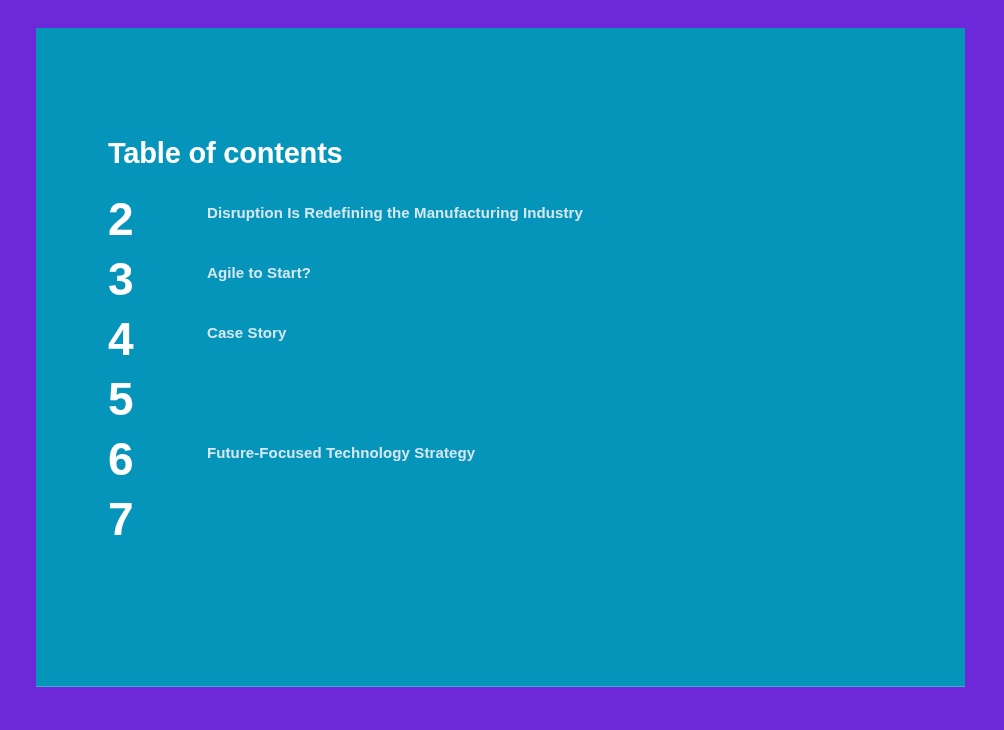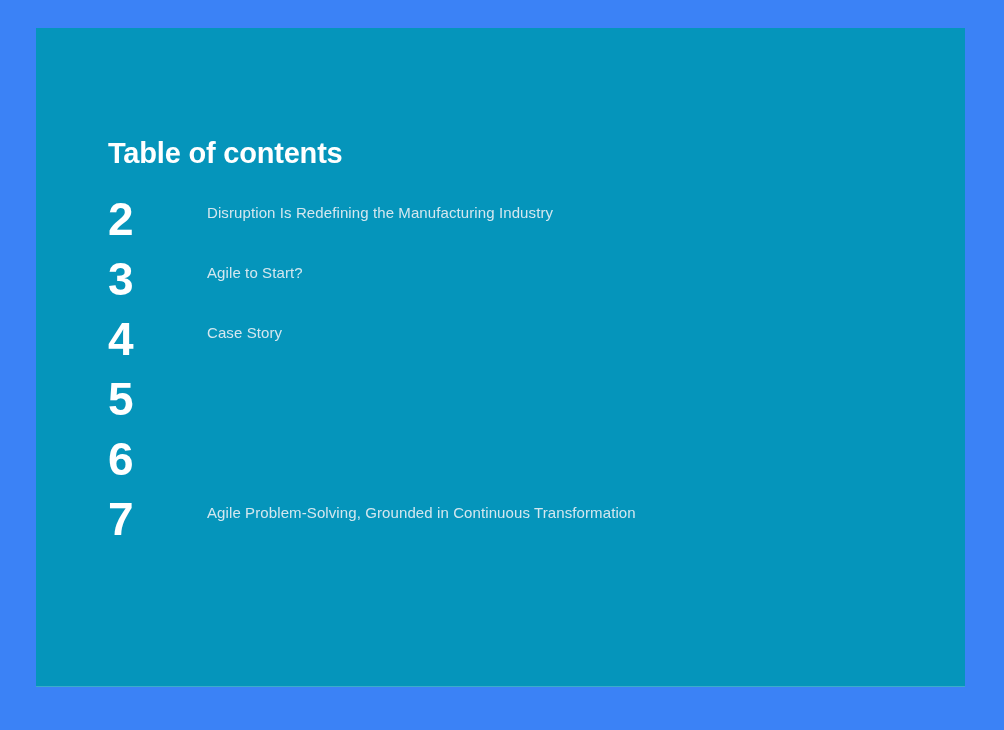--- a/index.html
+++ b/index.html
@@ -13,21 +13,21 @@
     overflow: hidden;
     font-family: "Liberation Sans", sans-serif;
     background: #4a6e4e;
   }
 
   
   .page {
     position: relative;
     width: 1004px;
     height: 730px;
-    background: #3b82f6;
+    background: #6d28d9;
   }
 
   
   .slide {
     position: absolute;
     left: 36px;
     top: 28px;
     width: 929px;
     height: 659px;
     background: #0595bb;
@@ -81,21 +81,21 @@
     font-weight: bold;
     color: #ffffff;
     letter-spacing: -1px;
   }
   .toc-label {
     position: absolute;
     left: 99px;
     top: 5px;
     font-size: 15px;
     line-height: 20px;
-    font-weight: normal;
+    font-weight: bold;
     color: #d4e7ef;
     letter-spacing: 0.1px;
     white-space: nowrap;
   }
 </style>
 </head>
 <body>
 
 <div class="page">
 
@@ -119,25 +119,25 @@
         <span class="toc-number">4</span>
         <span class="toc-label">Case Story</span>
       </li>
 
       <li class="toc-item">
         <span class="toc-number">5</span>
       </li>
 
       <li class="toc-item">
         <span class="toc-number">6</span>
+        <span class="toc-label">Future-Focused Technology Strategy</span>
       </li>
 
       <li class="toc-item">
         <span class="toc-number">7</span>
-        <span class="toc-label">Agile Problem-Solving, Grounded in Continuous Transformation</span>
       </li>
 
     </ul>
 
     <div class="slide-bottom-edge"></div>
   </div>
 
 </div>
 
 </body></html>

